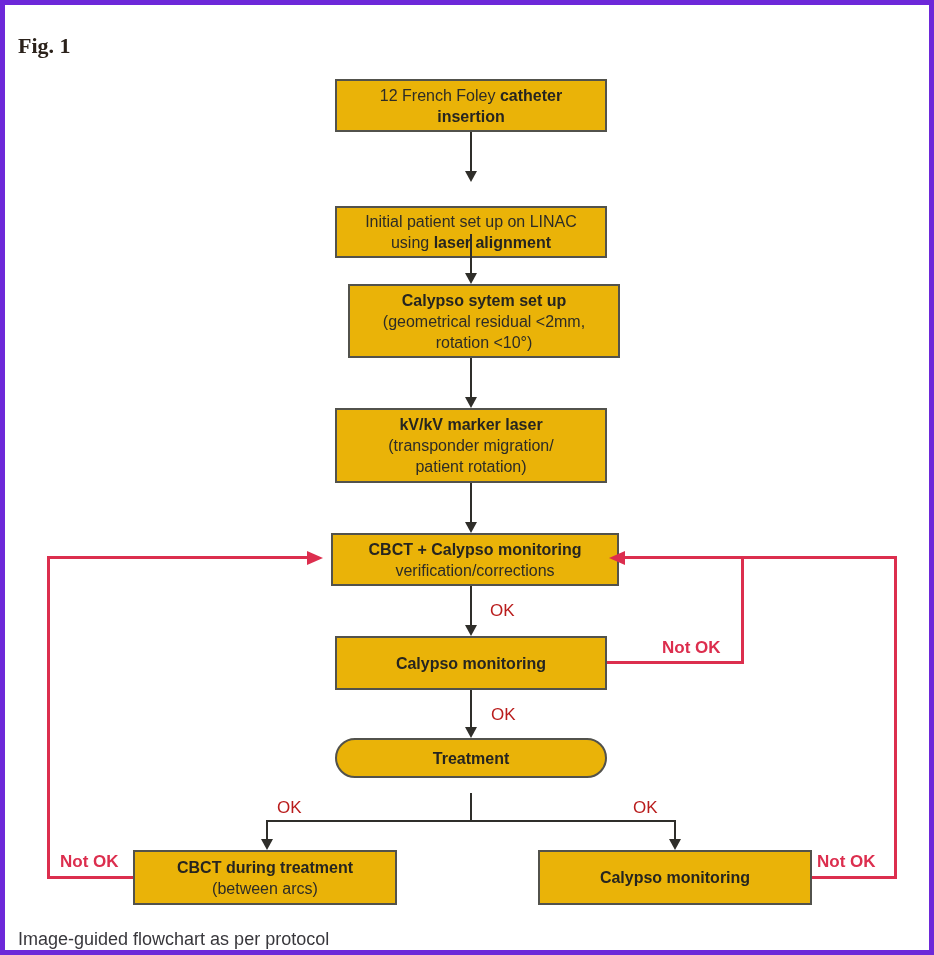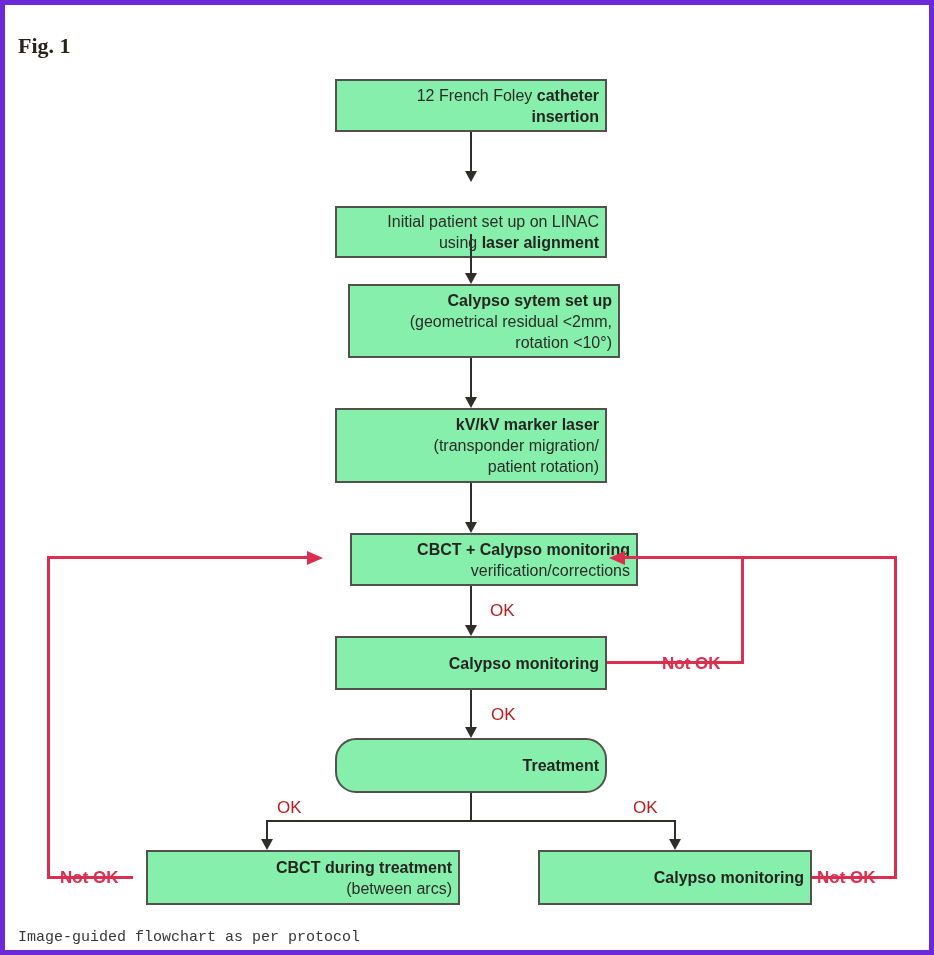--- a/index.html
+++ b/index.html
@@ -16,33 +16,33 @@
     position: absolute;
     left: 13px; top: 28px;
     font-family: "Liberation Serif", "DejaVu Serif", serif;
     font-weight: bold;
     font-size: 22px;
     color: #2b221b;
   }
   .caption {
     position: absolute;
     left: 13px; top: 924px;
-    font-family: Liberation Mono, monospace;
-    font-size: 15px;
+    font-family: Liberation Sans, sans-serif;
+    font-size: 18px;
     color: #38373c;
   }
   .box {
     position: absolute;
     box-sizing: border-box;
-    background: #86efac;
+    background: #eab308;
     border: 2px solid #52524c;
     display: flex;
     flex-direction: column;
     justify-content: center;
-    text-align: right;
+    text-align: center;
     font-family: "Liberation Sans", "DejaVu Sans", sans-serif;
     font-size: 16px;
     line-height: 21px;
     color: #2d2c27;
     padding: 2px 6px;
   }
   .box b { font-weight: bold; color: #262520; }
   .vline, .hline { position: absolute; background: #2f2e2a; }
   .vline { width: 2px; }
   .hline { height: 2px; }
@@ -73,21 +73,20 @@
     font-weight: normal;
     font-size: 17px;
     color: #b91c1c;
   }
   .notok {
     position: absolute;
     font-family: "Liberation Sans", "DejaVu Sans", sans-serif;
     font-weight: bold;
     font-size: 17px;
     color: #dc2e4e;
-    margin-top: 16px;
   }
 </style>
 </head>
 <body>
 
 <div id="stage">
 
   <div class="fig-title">Fig. 1</div>
 
   <div class="box" style="left:330px;top:74px;width:272px;height:53px;">
@@ -105,34 +104,34 @@
     <div><span>(geometrical residual &lt;2mm,</span></div>
     <div><span>rotation &lt;10°)</span></div>
   </div>
 
   <div class="box" style="left:330px;top:403px;width:272px;height:75px;">
     <div><b>kV/kV marker laser</b></div>
     <div><span>(transponder migration/</span></div>
     <div><span>patient rotation)</span></div>
   </div>
 
-  <div class="box" style="left:345px;top:528px;width:288px;height:53px;">
+  <div class="box" style="left:326px;top:528px;width:288px;height:53px;">
     <div><b>CBCT + Calypso monitoring</b></div>
     <div><span>verification/corrections</span></div>
   </div>
 
   <div class="box" style="left:330px;top:631px;width:272px;height:54px;">
     <div><b>Calypso monitoring</b></div>
   </div>
 
-  <div class="box" style="left:330px;top:733px;width:272px;height:55px;border-radius:21px;">
+  <div class="box" style="left:330px;top:733px;width:272px;height:40px;border-radius:21px;">
     <div><b>Treatment</b></div>
   </div>
 
-  <div class="box" style="left:141px;top:845px;width:314px;height:55px;">
+  <div class="box" style="left:128px;top:845px;width:264px;height:55px;">
     <div><b>CBCT during treatment</b></div>
     <div><span>(between arcs)</span></div>
   </div>
 
   <div class="box" style="left:533px;top:845px;width:274px;height:55px;">
     <div><b>Calypso monitoring</b></div>
   </div>
 
   <div class="vline" style="left:465px;top:127px;height:39px;"></div>
   <div class="arrow-down" style="left:460px;top:166px;"></div>

